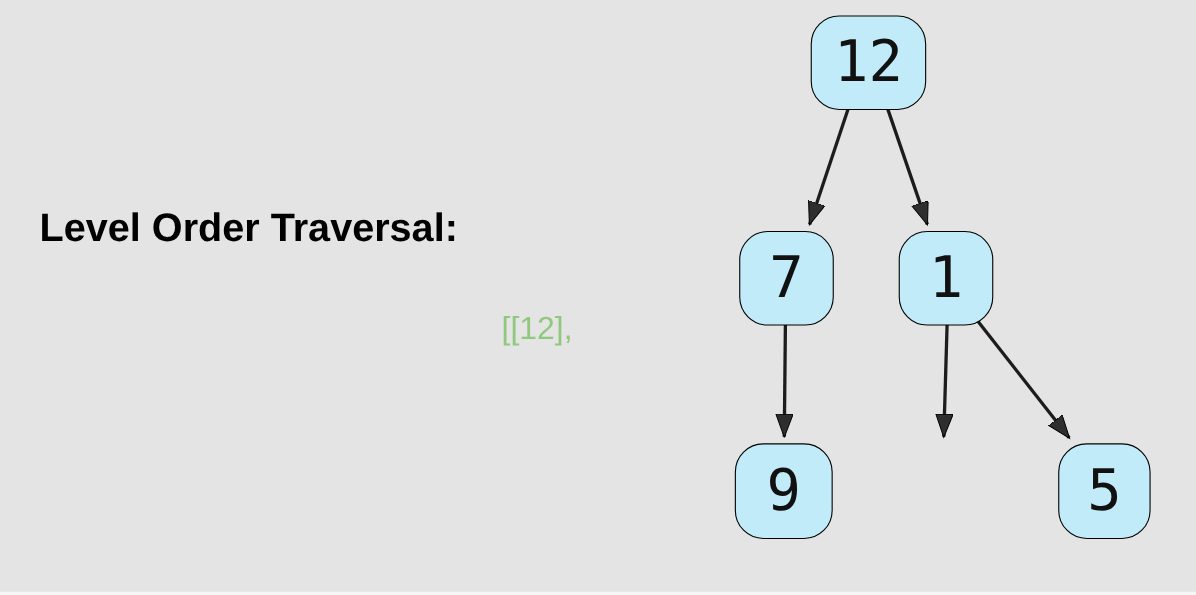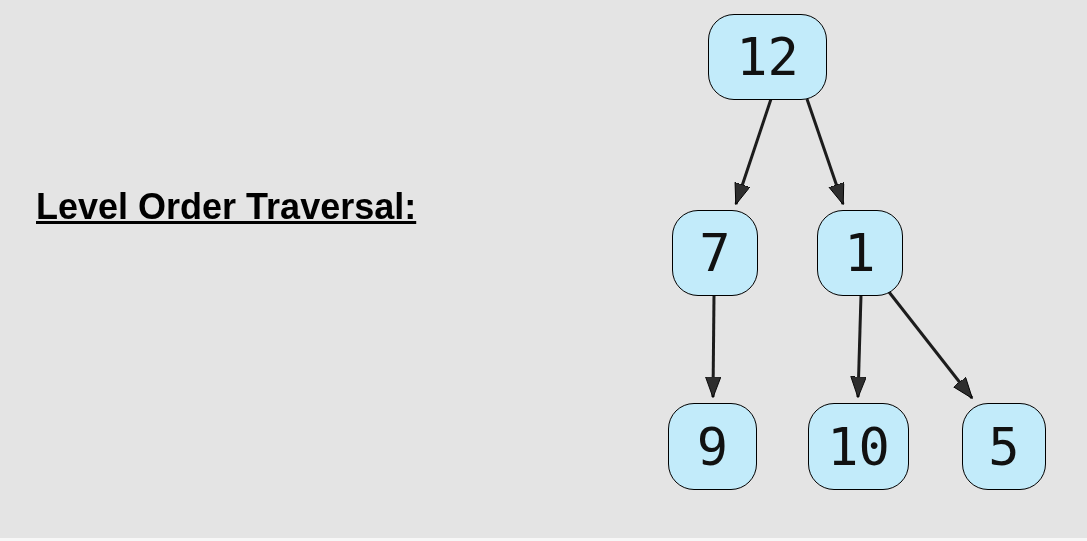--- a/index.html
+++ b/index.html
@@ -22,21 +22,20 @@
   }
   .page-title {
     position: absolute;
     left: 36px;
     top: 186px;
     font-size: 36px;
     font-weight: bold;
     color: #000000;
     letter-spacing: 0px;
     white-space: nowrap;
-    text-decoration: underline;
   }
   .traversal-output {
     position: absolute;
     left: 456px;
     top: 186px;
     font-size: 29px;
     line-height: 45.5px;
     color: #90c97e;
     white-space: pre;
   }
@@ -54,21 +53,21 @@
     border-radius: 26px;
     display: flex;
     align-items: center;
     justify-content: center;
     box-sizing: border-box;
     font-family: "DejaVu Sans Mono", monospace;
     font-size: 52px;
     font-weight: 400;
     color: #111111;
   }
-  .node-12 { left: 708px; top: 14px;  width: 119px; height: 86px; }
+  .node-12 { left: 737px; top: 14px;  width: 105px; height: 86px; }
   .node-7  { left: 672px; top: 210px; width: 86px;  height: 86px; }
   .node-1  { left: 817px; top: 210px; width: 86px;  height: 86px; }
   .node-9  { left: 668px; top: 403px; width: 89px;  height: 87px; }
   .node-10 { left: 808px; top: 403px; width: 101px; height: 87px; }
   .node-5  { left: 962px; top: 403px; width: 84px;  height: 87px; }
   .bottom-strip {
     position: absolute;
     left: 0; bottom: 0;
     width: 1087px;
     height: 3px;
@@ -76,20 +75,21 @@
   }
 </style>
 </head>
 <body>
 
 <div class="canvas">
 
   <div class="page-title">Level Order Traversal:</div>
 
   <div class="traversal-output">
+    <div>[[12],</div>
     
   </div>
 
   <svg class="edges-layer" width="1087" height="541" viewBox="0 0 1087 541">
     <defs>
       <marker id="arrowhead" markerWidth="9" markerHeight="7" refX="6.8" refY="2.6" orient="auto" markerUnits="strokeWidth">
         <path d="M0,0 L7,2.6 L0,5.2 z" fill="#2e2e2e" stroke="#000000" stroke-width="0.3"></path>
       </marker>
     </defs>
     <line x1="771" y1="99" x2="736" y2="204" stroke="#1c1c1c" stroke-width="3" marker-end="url(#arrowhead)"></line>
@@ -104,21 +104,18 @@
   </div>
   <div class="tree-node node-7">
     <span>7</span>
   </div>
   <div class="tree-node node-1">
     <span>1</span>
   </div>
   <div class="tree-node node-9">
     <span>9</span>
   </div>
-  <div class="tree-node node-10">
-    <span>10</span>
-  </div>
   <div class="tree-node node-5">
     <span>5</span>
   </div>
 
   <div class="bottom-strip"></div>
 </div>
 
 </body></html>

